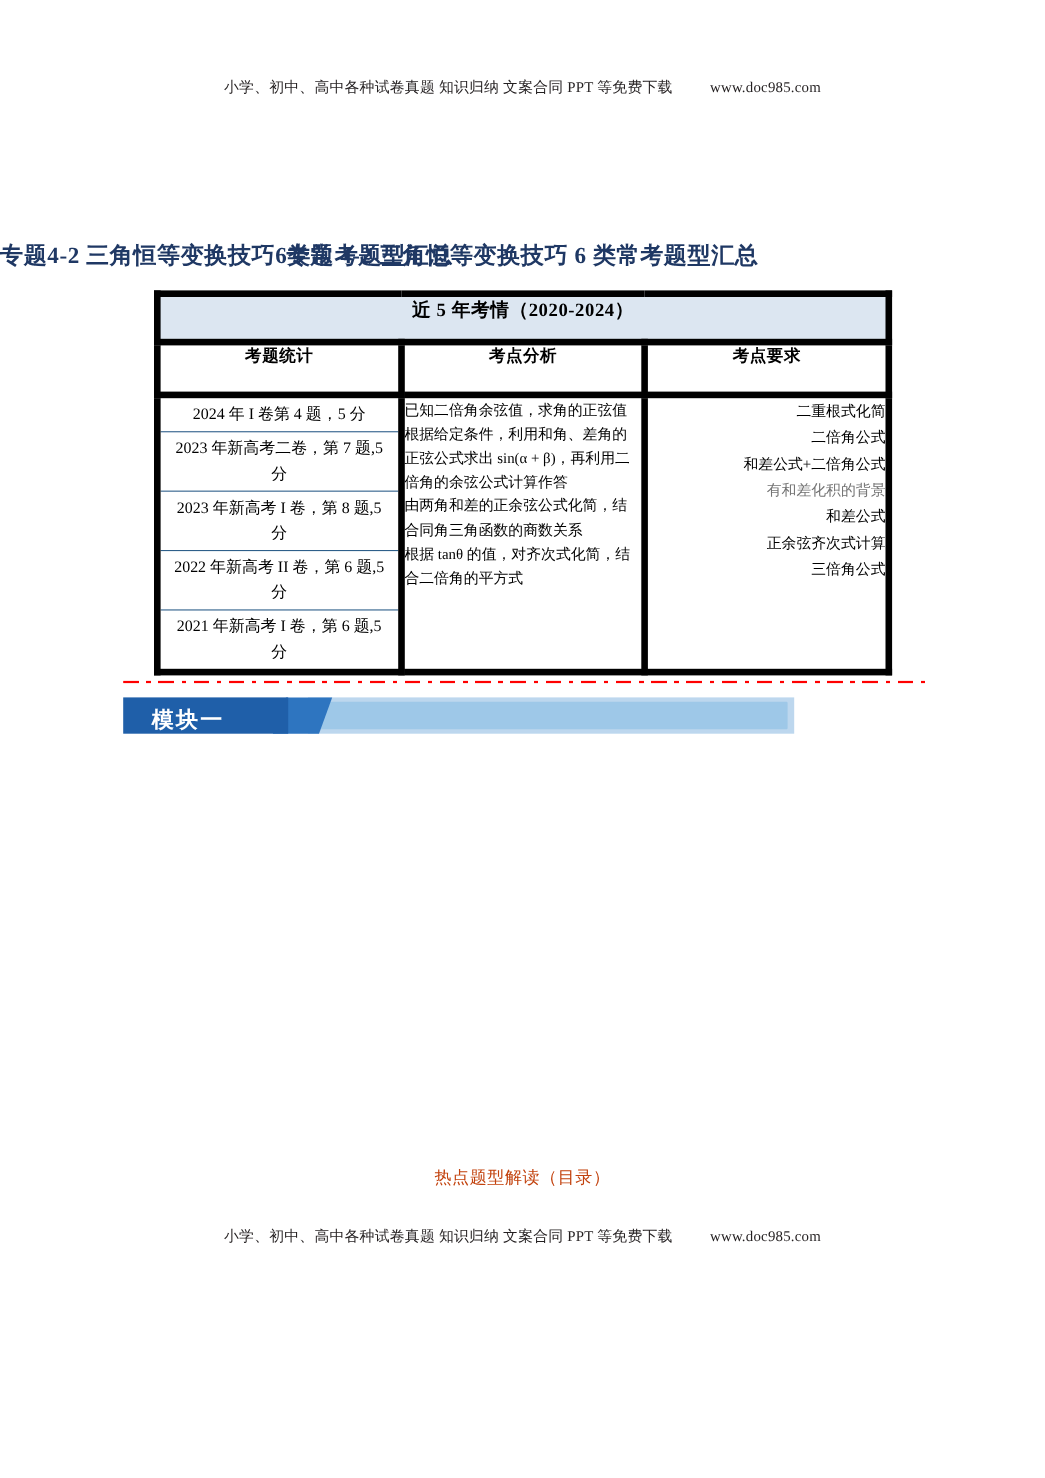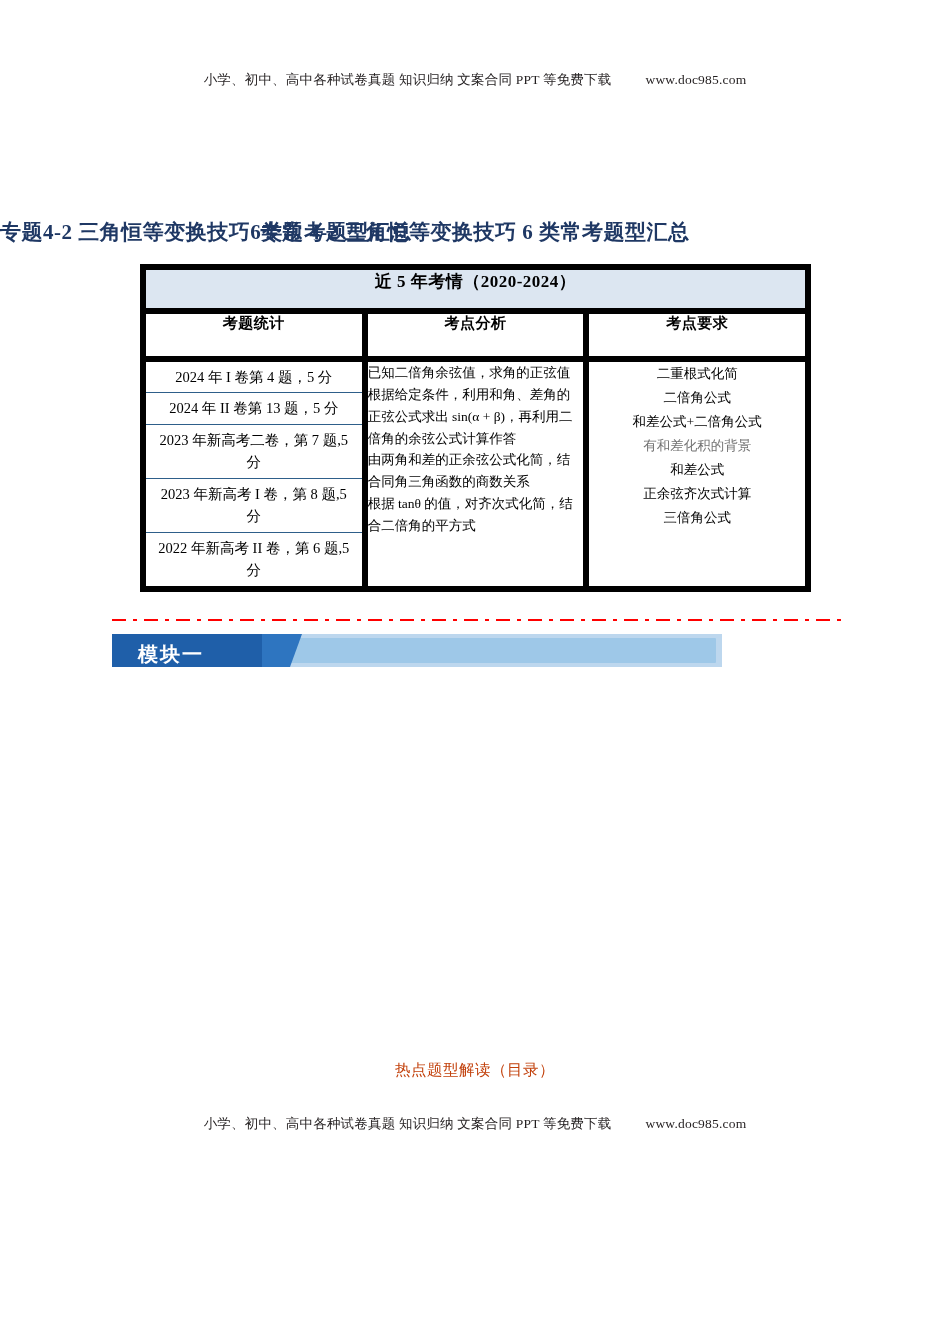--- a/index.html
+++ b/index.html
@@ -117,21 +117,21 @@
   .stat-inner tr:last-child td {
     border-bottom: none;
   }
   .analysis-cell, .require-cell {
     padding: 8px 9px 6px 9px;
     font-size: 13.5px;
     line-height: 1.62;
   }
   .require-cell {
     vertical-align: middle;
-    text-align: center;
+    text-align: right;
     padding-left: 16px;
     font-size: 13.5px;
     line-height: 1.78;
   }
   .red-text { color: #737373; }
 
   
   .cutline {
     position: absolute;
     left: 112px;
@@ -240,30 +240,30 @@
       <td class="colhead" style="width:195px">考点要求</td>
     </tr>
     <tr>
       <td class="stat-cell">
         <table class="stat-inner">
           <tbody>
                 <tr>
                   <td>2024 年 I 卷第 4 题，5 分</td>
                 </tr>
           <tr>
-                  <td>2024 年 II 卷第 13 题，5 分</td>
-                </tr>
-          <tr>
                   <td>2023 年新高考二卷，第 7 题,5 分</td>
                 </tr>
           <tr>
                   <td>2023 年新高考 I 卷，第 8 题,5 分</td>
                 </tr>
           <tr>
                   <td>2022 年新高考 II 卷，第 6 题,5 分</td>
+                </tr>
+          <tr>
+                  <td>2021 年新高考 I 卷，第 6 题,5 分</td>
                 </tr>
         </tbody>
             </table>
       </td>
       <td class="analysis-cell">
         <div>已知二倍角余弦值，求角的正弦值</div>
         <div>根据给定条件，利用和角、差角的正弦公式求出 sin(α + β)，再利用二倍角的余弦公式计算作答</div>
         <div>由两角和差的正余弦公式化简，结合同角三角函数的商数关系</div>
         <div>根据 tanθ 的值，对齐次式化简，结合二倍角的平方式</div>
       </td>

